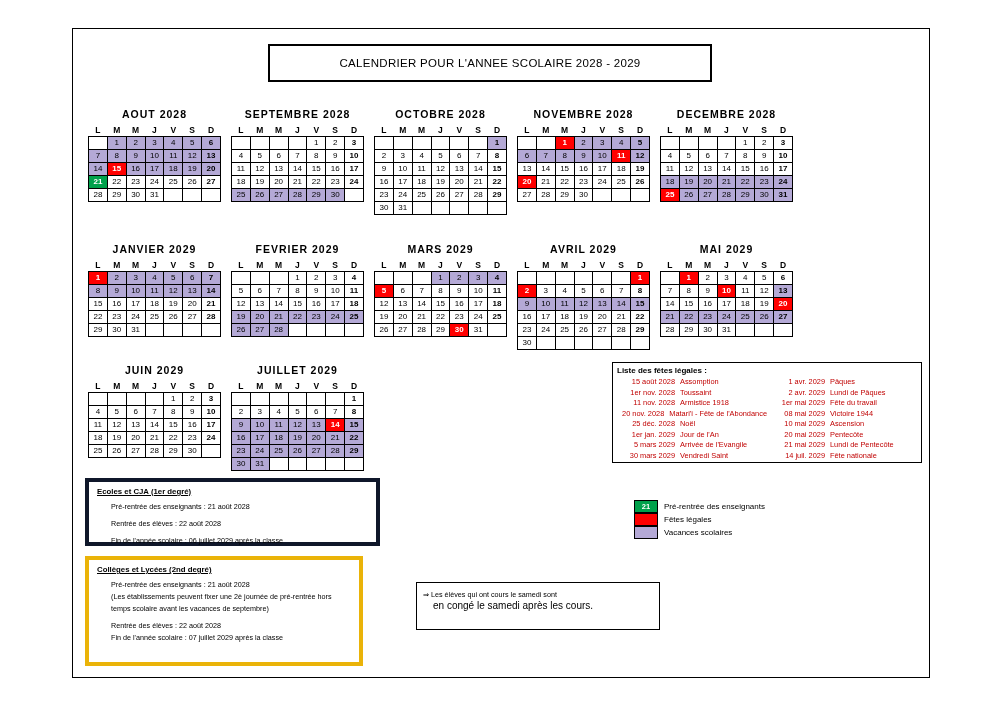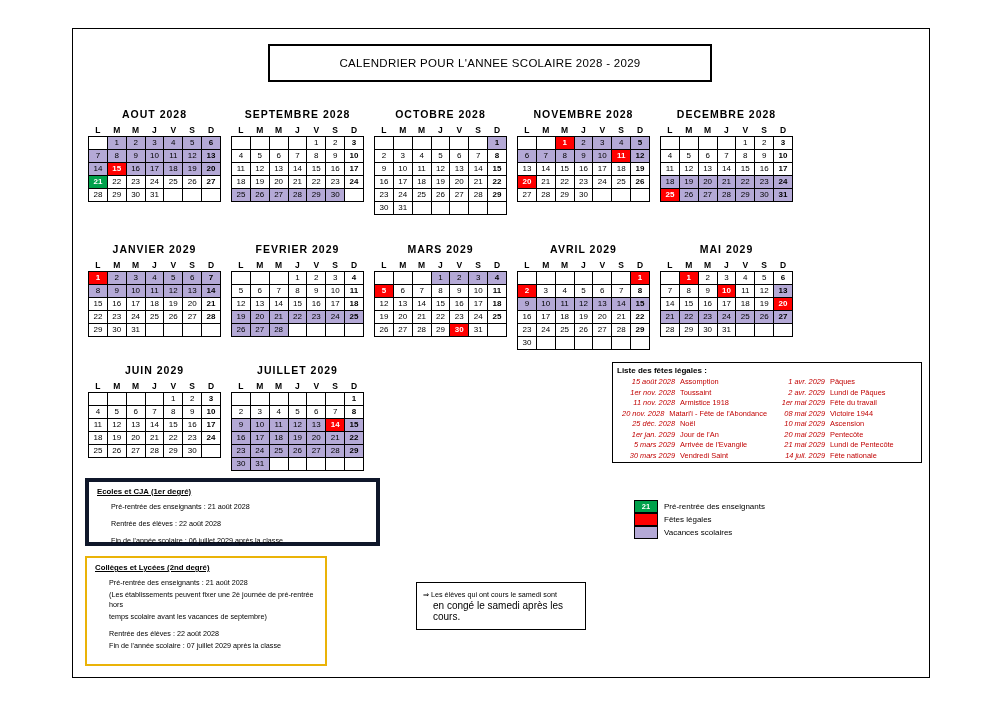--- a/index.html
+++ b/index.html
@@ -21,37 +21,37 @@
   th.sun{font-weight:bold;}
   td.vac{background:#b4a9d6;}
   td.fete{background:#ff0000;color:#fff;font-weight:bold;}
   td.rent{background:#00a14b;color:#fff;font-weight:bold;}
 
   .legend-fetes{position:absolute;left:612px;top:362px;width:308px;height:99px;border:1px solid #000;}
   .legend-fetes .hdr{font-size:8px;font-weight:bold;padding:3px 0 2px 4px;}
   .lf-cols{display:flex;padding:0 4px;}
   .lf-col{width:50%;}
   .lf-row{display:flex;font-size:7.4px;color:#c00000;line-height:10.5px;}
-  .lf-date{width:58px;text-align:right;padding-right:5px;white-space:nowrap;font-style:italic;}
+  .lf-date{width:58px;text-align:right;padding-right:5px;white-space:nowrap;}
   .lf-name{flex:1;white-space:nowrap;}
 
   .legend-key{position:absolute;left:634px;top:500px;font-size:8px;}
   .key-row{display:flex;align-items:center;height:12px;margin-bottom:1px;}
   .swatch{width:22px;height:11px;border:1px solid #000;margin-right:6px;font-size:7.5px;line-height:11px;text-align:center;color:#fff;font-weight:bold;}
   .sw-green{background:#00a14b;}
   .sw-red{background:#ff0000;}
   .sw-vio{background:#b4a9d6;}
 
   .box-ecoles{position:absolute;left:85px;top:478px;width:295px;height:68px;border:4px solid #0f172a;padding:5px 8px;box-sizing:border-box;}
-  .box-colleges{position:absolute;left:85px;top:556px;width:242px;height:110px;border:2px solid #eab308;padding:5px 8px;box-sizing:border-box;}
+  .box-colleges{position:absolute;left:85px;top:556px;width:278px;height:110px;border:4px solid #eab308;padding:5px 8px;box-sizing:border-box;}
   .box-title{font-size:7.8px;font-weight:bold;text-decoration:underline;margin-bottom:6px;}
   .box-line{font-size:7.2px;margin-left:14px;margin-bottom:7px;line-height:10px;}
   .box-line.tight{margin-bottom:2px;}
 
-  .note-box{position:absolute;left:416px;top:582px;width:170px;height:48px;border:1px solid #000;padding:6px 6px 0 6px;box-sizing:border-box;}
+  .note-box{position:absolute;left:416px;top:582px;width:244px;height:48px;border:1px solid #000;padding:6px 6px 0 6px;box-sizing:border-box;}
   .note-box .nl{font-size:7.2px;line-height:11px;}
   .note-box .nl2{font-size:10px;line-height:11px;padding-left:10px;}
 </style>
 </head>
 <body>
 
 <div id="page">
   <div class="frame"></div>
 
   <div class="title-box">

